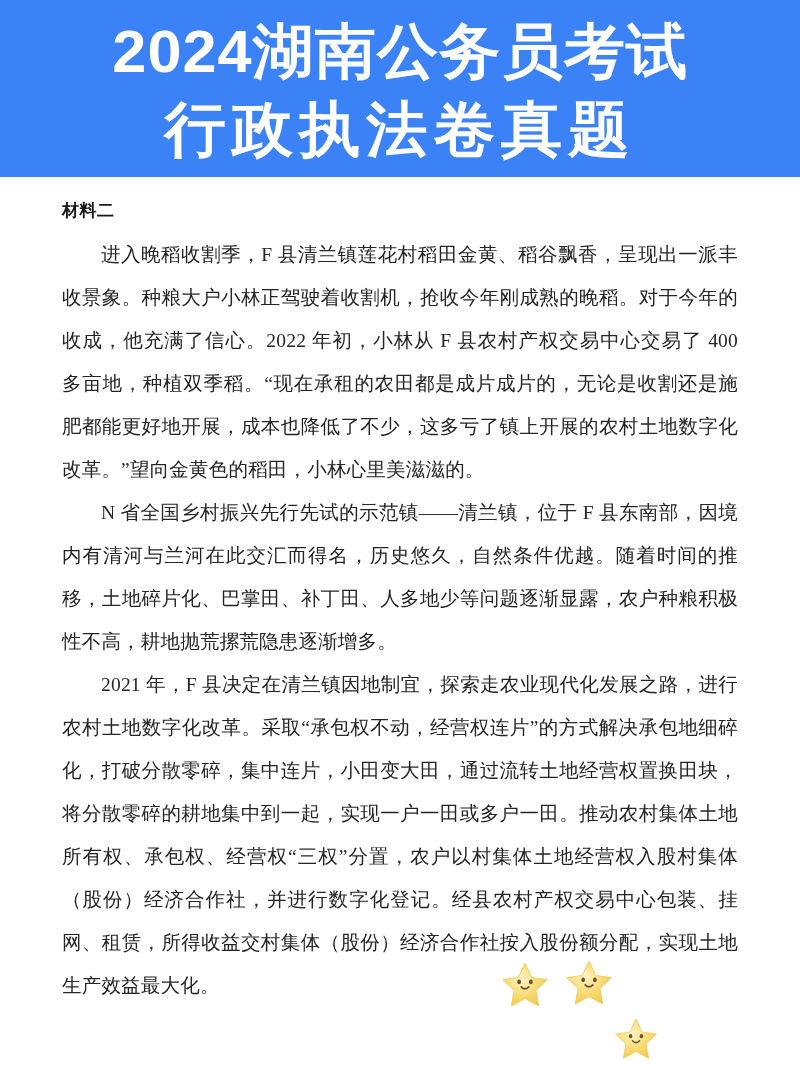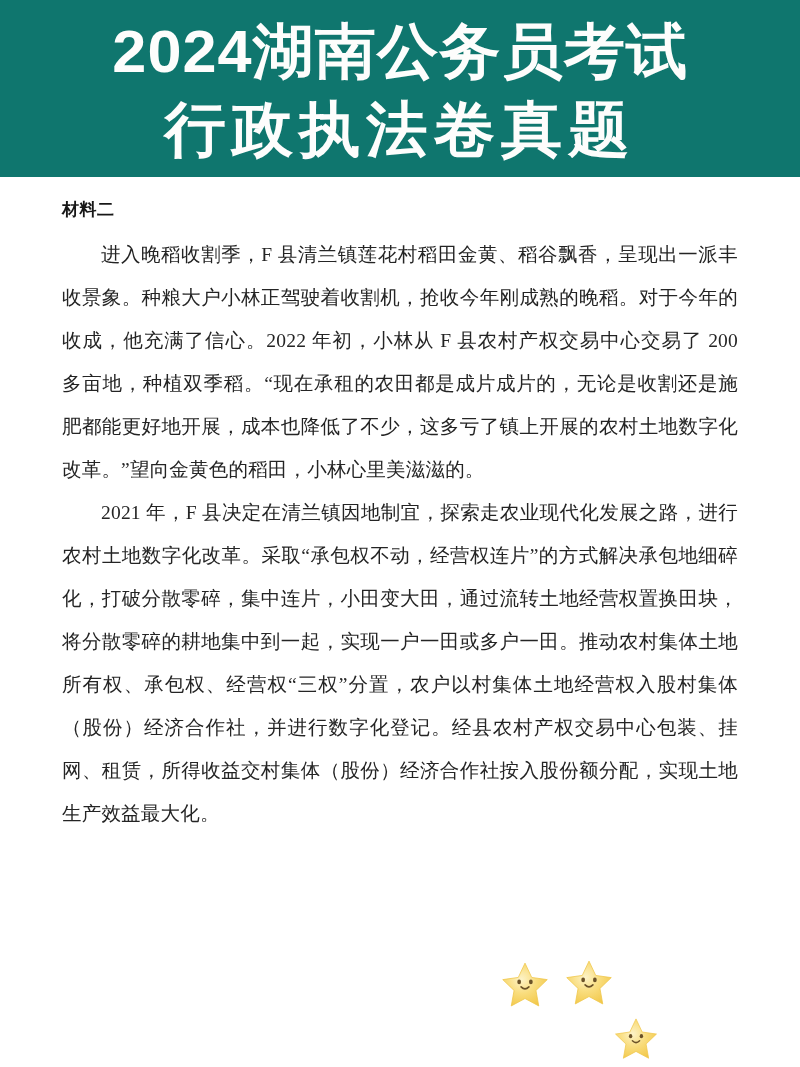--- a/index.html
+++ b/index.html
@@ -23,21 +23,21 @@
     overflow: hidden;
   }
 
   
   .banner {
     position: absolute;
     top: 0;
     left: 0;
     width: 800px;
     height: 177px;
-    background: #0f766e;
+    background: #3b82f6;
     display: flex;
     flex-direction: column;
     align-items: center;
     justify-content: center;
     padding-top: 4px;
   }
 
   .banner-line {
     color: #fdfdfc;
     font-family: "Liberation Sans", "DejaVu Sans", sans-serif;
@@ -57,21 +57,21 @@
   
   .article {
     position: absolute;
     top: 177px;
     left: 0;
     width: 800px;
     padding: 21px 62px 0 62px;
   }
 
   .section-heading {
-    font-family: Liberation Mono, monospace;
+    font-family: Liberation Serif, serif;
     font-weight: bold;
     font-size: 17px;
     color: #171717;
     line-height: 26px;
     letter-spacing: 0.5px;
     margin-bottom: 9px;
   }
 
   .para {
     font-family: "Liberation Serif", "DejaVu Serif", serif;
@@ -105,21 +105,22 @@
 
   <div class="banner">
     <div class="banner-line line-1">2024湖南公务员考试</div>
     <div class="banner-line line-2">行政执法卷真题</div>
   </div>
 
   <div class="article">
 
     <div class="section-heading">材料二</div>
 
-    <p class="para">进入晚稻收割季，F 县清兰镇莲花村稻田金黄、稻谷飘香，呈现出一派丰收景象。种粮大户小林正驾驶着收割机，抢收今年刚成熟的晚稻。对于今年的收成，他充满了信心。2022 年初，小林从 F 县农村产权交易中心交易了 200 多亩地，种植双季稻。“现在承租的农田都是成片成片的，无论是收割还是施肥都能更好地开展，成本也降低了不少，这多亏了镇上开展的农村土地数字化改革。”望向金黄色的稻田，小林心里美滋滋的。</p>
+    <p class="para">进入晚稻收割季，F 县清兰镇莲花村稻田金黄、稻谷飘香，呈现出一派丰收景象。种粮大户小林正驾驶着收割机，抢收今年刚成熟的晚稻。对于今年的收成，他充满了信心。2022 年初，小林从 F 县农村产权交易中心交易了 400 多亩地，种植双季稻。“现在承租的农田都是成片成片的，无论是收割还是施肥都能更好地开展，成本也降低了不少，这多亏了镇上开展的农村土地数字化改革。”望向金黄色的稻田，小林心里美滋滋的。</p>
+    <p class="para">N 省全国乡村振兴先行先试的示范镇——清兰镇，位于 F 县东南部，因境内有清河与兰河在此交汇而得名，历史悠久，自然条件优越。随着时间的推移，土地碎片化、巴掌田、补丁田、人多地少等问题逐渐显露，农户种粮积极性不高，耕地抛荒摞荒隐患逐渐增多。</p>
     <p class="para">2021 年，F 县决定在清兰镇因地制宜，探索走农业现代化发展之路，进行农村土地数字化改革。采取“承包权不动，经营权连片”的方式解决承包地细碎化，打破分散零碎，集中连片，小田变大田，通过流转土地经营权置换田块，将分散零碎的耕地集中到一起，实现一户一田或多户一田。推动农村集体土地所有权、承包权、经营权“三权”分置，农户以村集体土地经营权入股村集体（股份）经济合作社，并进行数字化登记。经县农村产权交易中心包装、挂网、租赁，所得收益交村集体（股份）经济合作社按入股份额分配，实现土地生产效益最大化。</p>
 
   </div>
 
   <div class="sticker sticker-1">
     <svg viewBox="0 0 64 64" width="52" height="50" xmlns="http://www.w3.org/2000/svg">
       <defs>
         <radialGradient id="sg1" cx="42%" cy="38%" r="68%">
           <stop offset="0%" stop-color="#fdf3c8"></stop>
           <stop offset="48%" stop-color="#f9dd7e"></stop>

